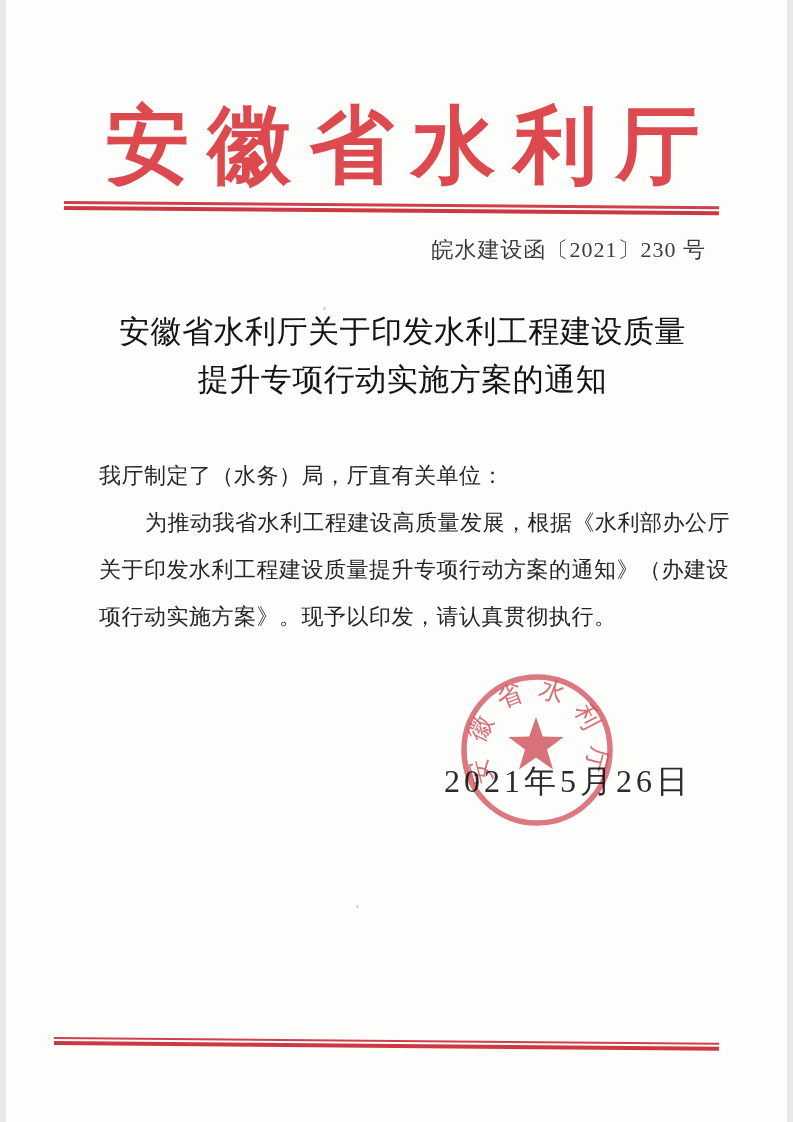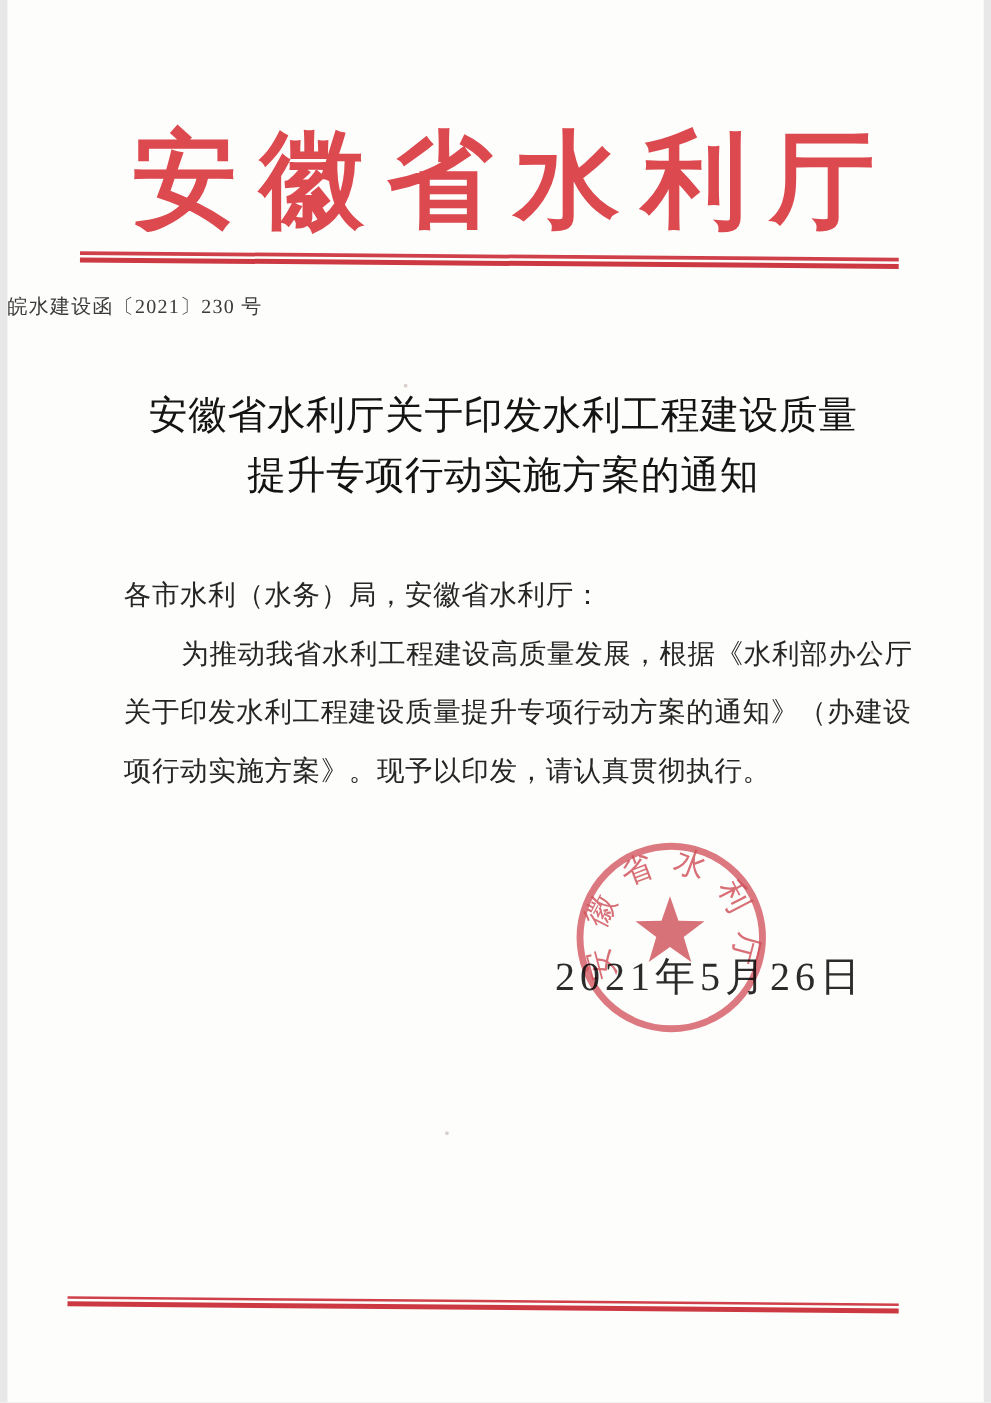--- a/index.html
+++ b/index.html
@@ -55,21 +55,22 @@
     transform: rotate(0.5deg);
   }
   .rule-bottom .r1 { height: 2px; }
 
   
   .doc-number {
     position: absolute;
     top: 235px;
     left: 0;
     width: 700px;
-    font-size: 16px;
+    text-align: right;
+    font-size: 22px;
     color: #3a3a3a;
     letter-spacing: 1px;
     white-space: nowrap;
   }
 
   
   .doc-title {
     position: absolute;
     top: 308px;
     left: 0;
@@ -148,21 +149,21 @@
   </div>
 
   <div class="doc-number">皖水建设函〔2021〕230 号</div>
 
   <div class="doc-title">
     <div>安徽省水利厅关于印发水利工程建设质量</div>
     <div>提升专项行动实施方案的通知</div>
   </div>
 
   <div class="body-text">
-    <div class="line">各市水利（水务）局，安徽省水利厅：</div>
+    <div class="line">我厅制定了（水务）局，厅直有关单位：</div>
     <div class="line indent">为推动我省水利工程建设高质量发展，根据《水利部办公厅</div>
     <div class="line">关于印发水利工程建设质量提升专项行动方案的通知》（办建设</div>
     <div class="line">项行动实施方案》。现予以印发，请认真贯彻执行。</div>
   </div>
 
   <div class="sign-date">2021年5月26日</div>
 
   <svg class="seal" width="170" height="170" viewBox="-85 -85 170 170">
     <circle cx="0" cy="0" r="73" fill="none" stroke="#cf404b" stroke-width="5.5" stroke-opacity="0.78"></circle>
     <polygon points="0,-29 6.8,-9.4 27.6,-9 11,3.6 17,23.5 0,11.6 -17,23.5 -11,3.6 -27.6,-9 -6.8,-9.4" transform="translate(-1,-4)" fill="#cc3c47" fill-opacity="0.8"></polygon>

